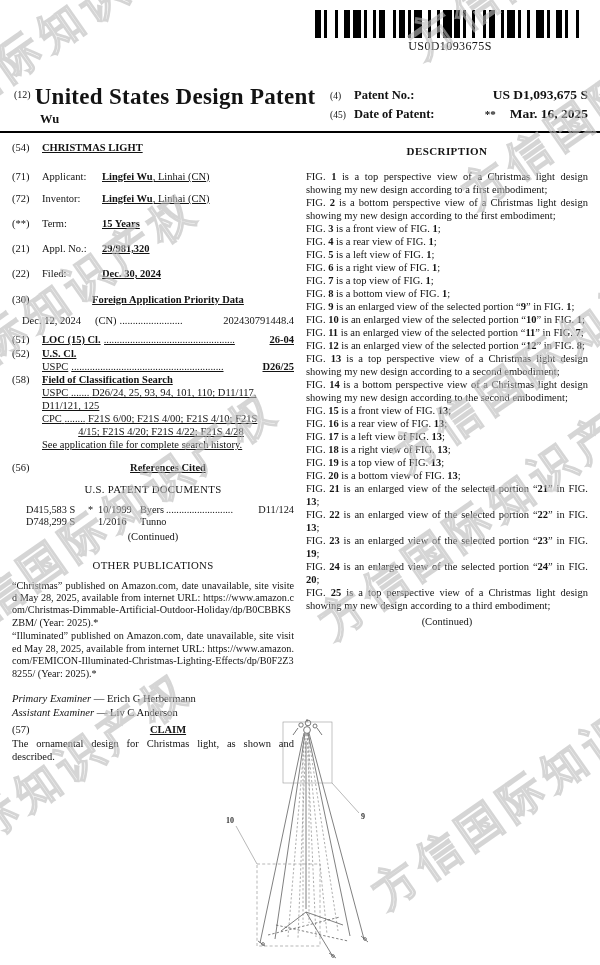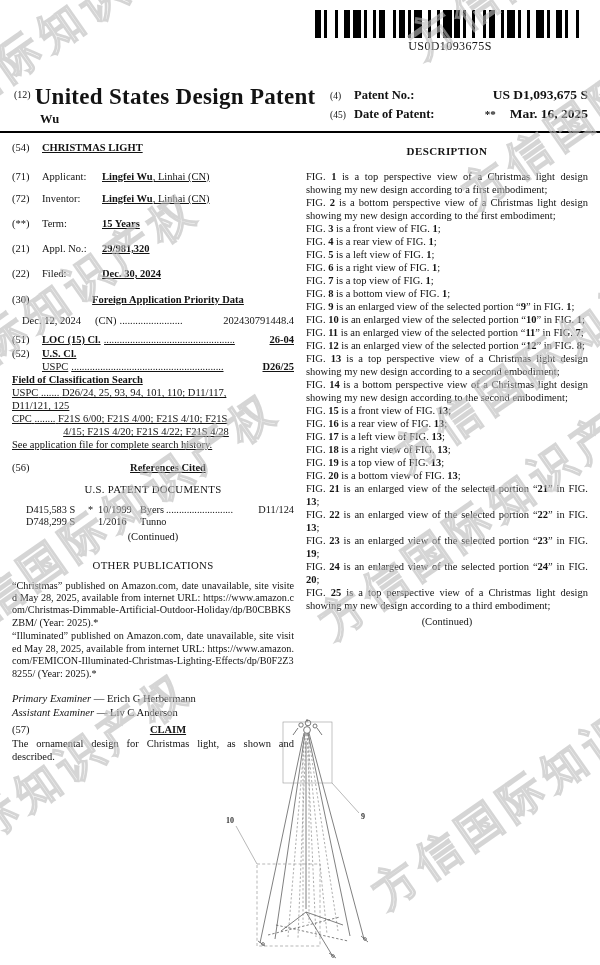--- a/index.html
+++ b/index.html
@@ -212,20 +212,21 @@
           <span class="bold">U.S. Cl.</span>
           <span class="fxrow">
               <span>USPC</span>
               <span class="dots">..........................................................</span>
               <b>D26/25</b>
             </span>
         </span>
       </div>
 
       <div class="brow" style="margin-bottom:10px;">
+        <span class="bnum">(58)</span>
         <span class="bcontent">
           <span class="bold">Field of Classification Search</span>
           <span class="fxrow"><span>USPC</span>&nbsp;<span>.......</span>&nbsp;<span>D26/24, 25, 93, 94, 101, 110; D11/117,</span></span>
           <span style="display:block;text-align:left;">D11/121, 125</span>
           <span class="fxrow"><span>CPC</span>&nbsp;<span>........</span>&nbsp;<span>F21S 6/00; F21S 4/00; F21S 4/10; F21S</span></span>
           <span style="display:block;text-align:center;padding-right:14px;">4/15; F21S 4/20; F21S 4/22; F21S 4/28</span>
           <span style="display:block;">See application file for complete search history.</span>
         </span>
       </div>
 

